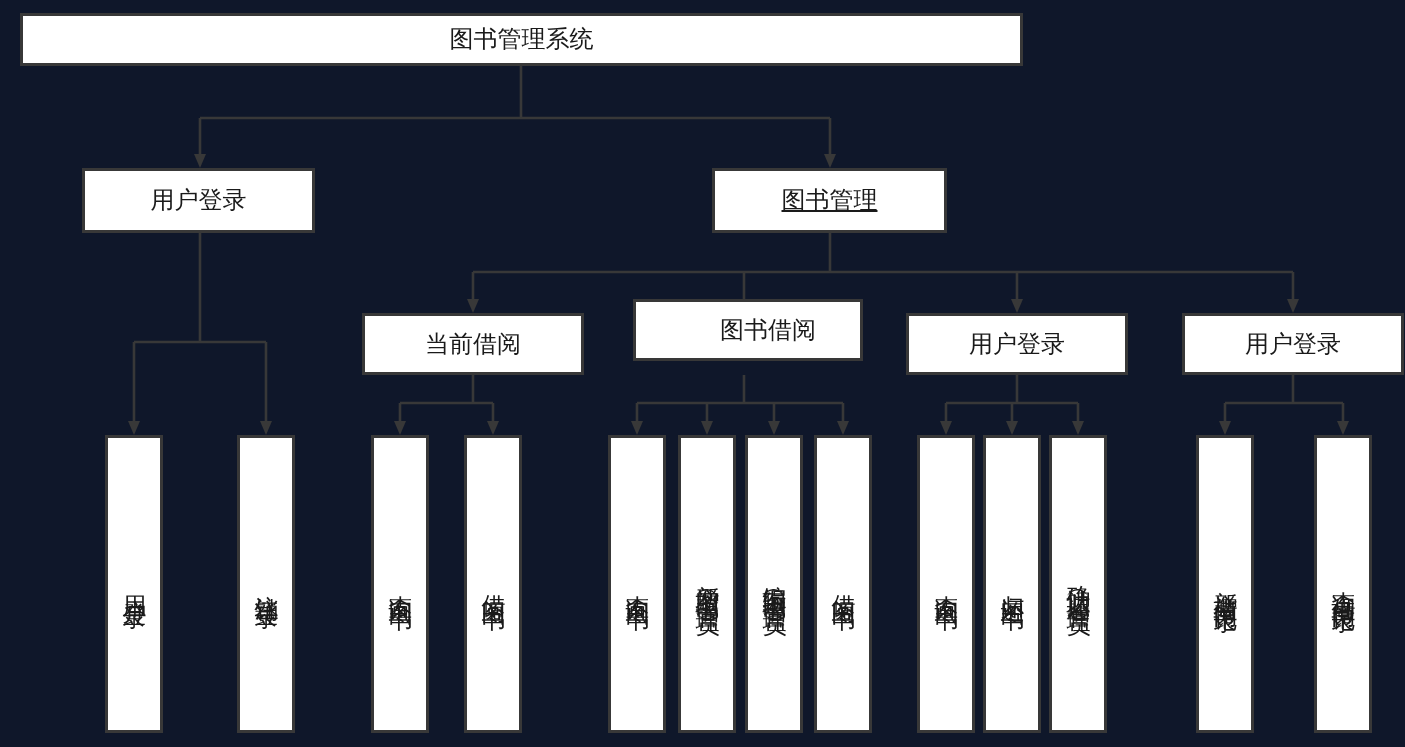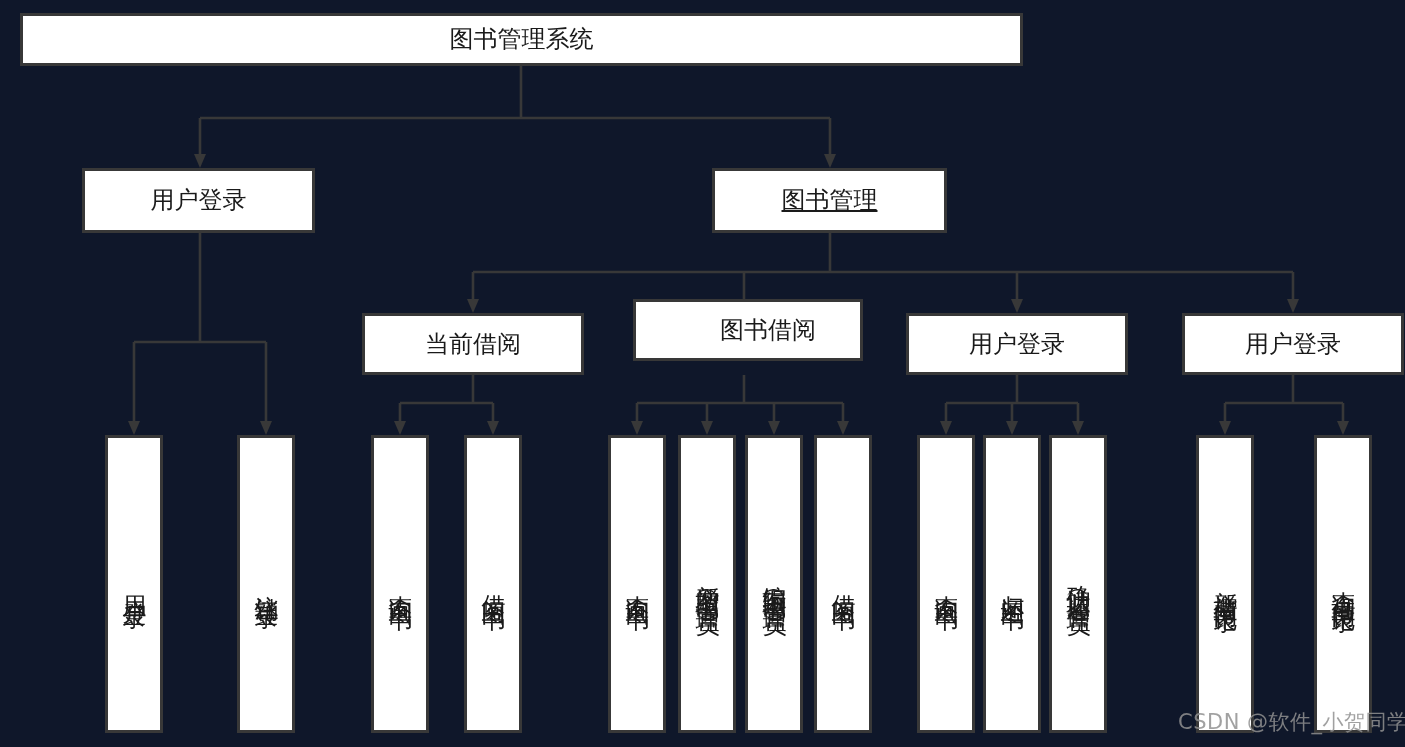--- a/index.html
+++ b/index.html
@@ -122,15 +122,14 @@
   <div class="box vbox" style="left:745px; top:435px; width:58px; height:298px;">编辑图书（管理员）</div>
   <div class="box vbox" style="left:814px; top:435px; width:58px; height:298px;">借阅图书</div>
 
   <div class="box vbox" style="left:917px; top:435px; width:58px; height:298px;">查询图书</div>
   <div class="box vbox" style="left:983px; top:435px; width:58px; height:298px;">归还图书</div>
   <div class="box vbox" style="left:1049px; top:435px; width:58px; height:298px;">确认归还（管理员）</div>
 
   <div class="box vbox" style="left:1196px; top:435px; width:58px; height:298px;">新增借阅记录</div>
   <div class="box vbox" style="left:1314px; top:435px; width:58px; height:298px;">查询借阅记录</div>
 
-  <div class="watermark">CSDN @软件_小贺同学</div>
 
 </div>
 
 </body></html>

